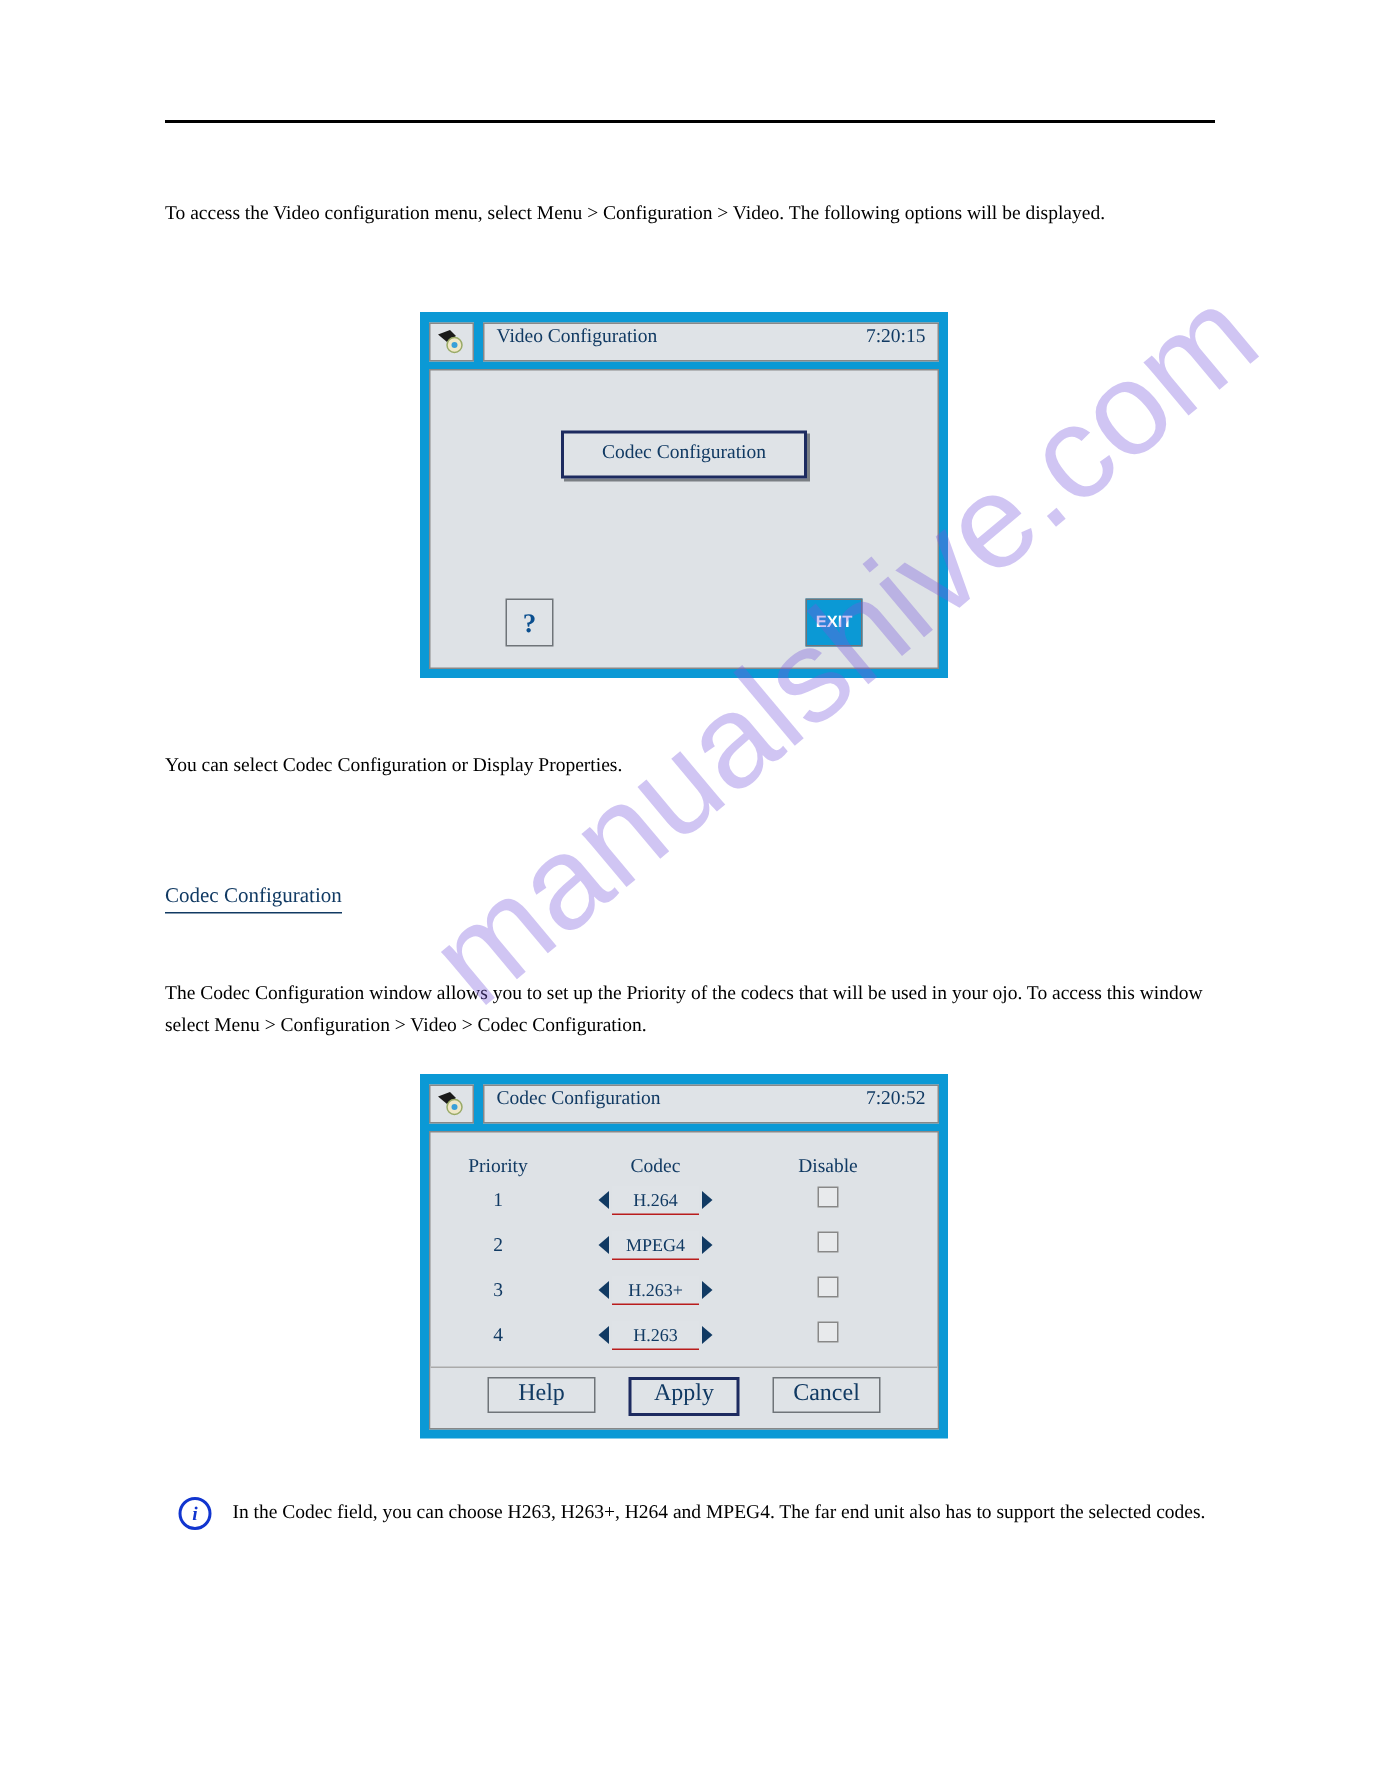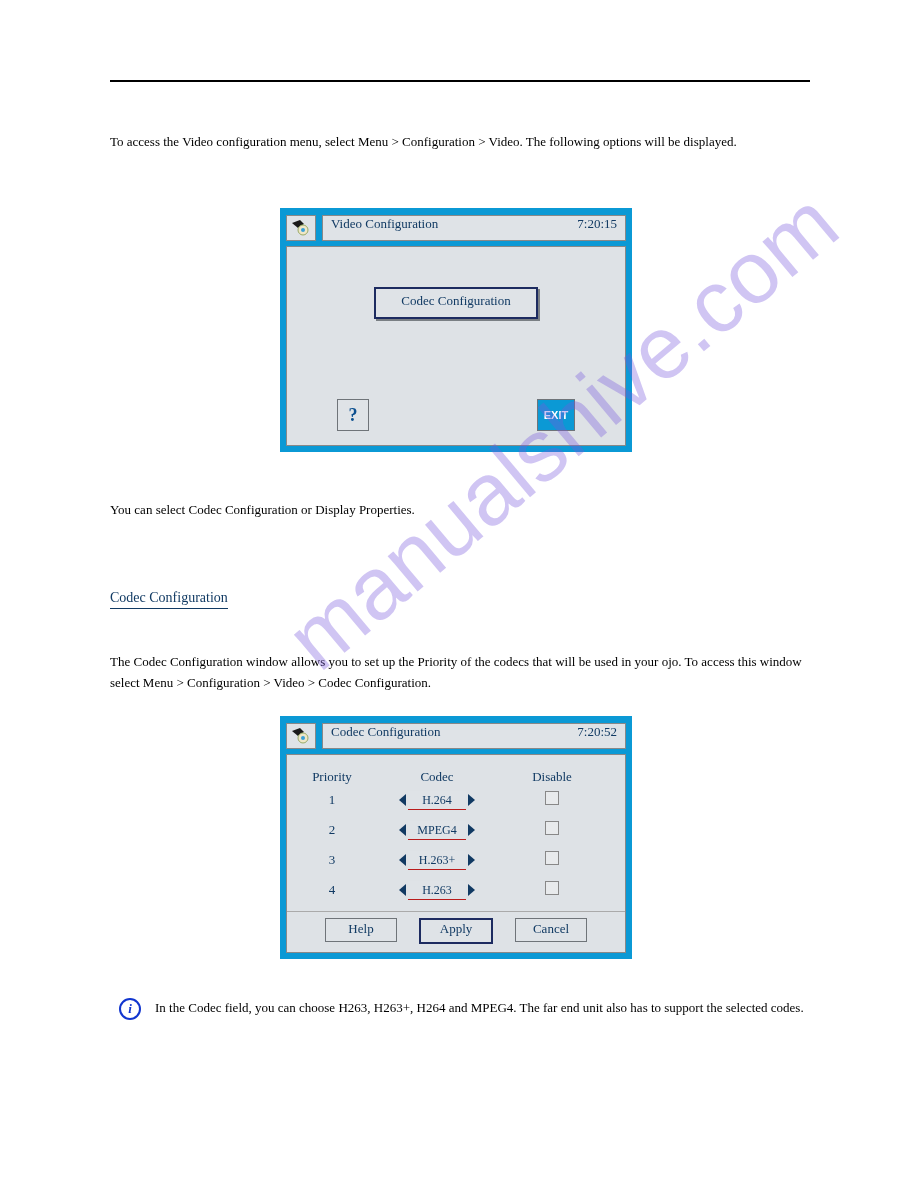--- a/index.html
+++ b/index.html
@@ -185,21 +185,21 @@
     padding: 6px 0 8px 0;
     border-top: 1px solid #aaa;
     background: #dee2e6;
   }
   .small-btn {
     width: 70px;
     height: 22px;
     background: #dfe3e7;
     border: 1px solid #6f7479;
     font-family: Georgia, serif;
-    font-size: 13px;
+    font-size: 16px;
     color: #113a63;
     text-align: center;
     line-height: 20px;
     cursor: pointer;
   }
   .small-btn.primary {
     border: 2px solid #1d2b60;
     line-height: 18px;
   }
   .info-icon {

